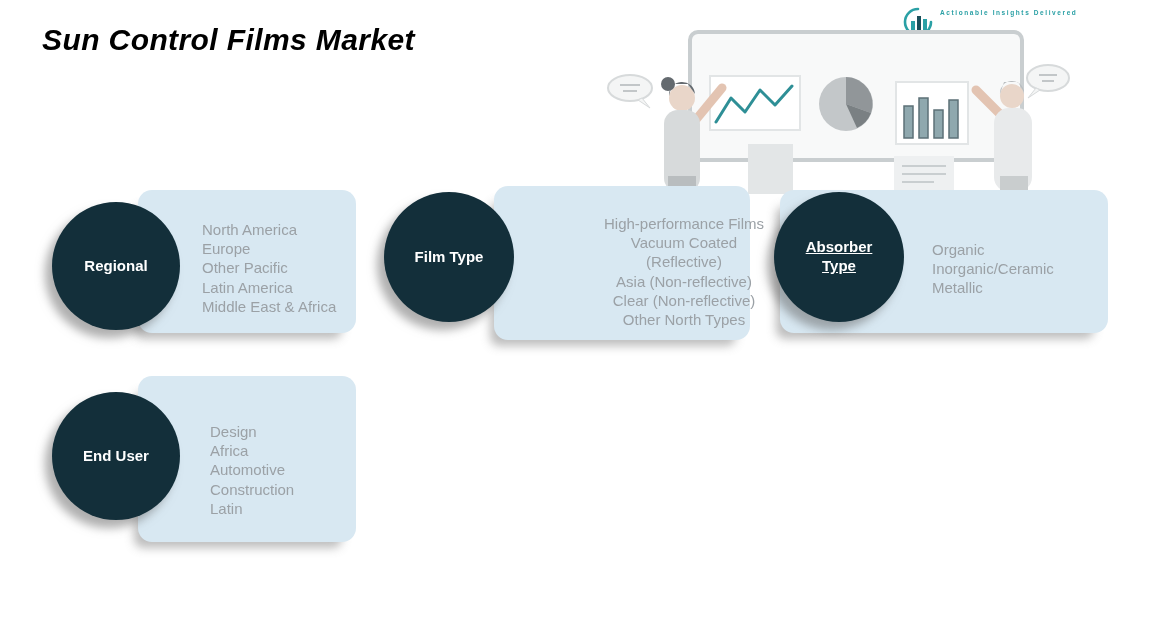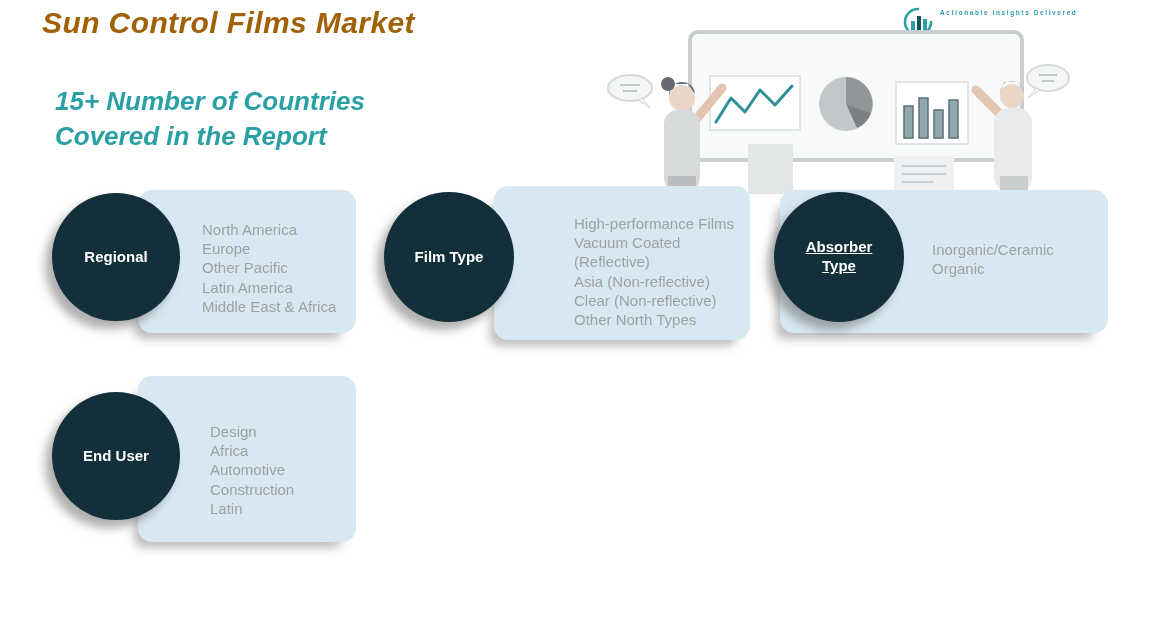--- a/index.html
+++ b/index.html
@@ -1,19 +1,19 @@
 <!DOCTYPE html>
 <html><head>
 <meta charset="utf-8">
 <style>
   html,body{margin:0;padding:0;background:#ffffff;font-family:"Liberation Sans",sans-serif;}
   .canvas{position:relative;width:1172px;height:617px;background:#ffffff;overflow:hidden;}
 
   
-  .page-title{position:absolute;left:42px;top:6px;font-size:30px;font-weight:bold;font-style:italic;color:#a16207;letter-spacing:.4px;}
+  .page-title{position:absolute;left:42px;top:23px;font-size:30px;font-weight:bold;font-style:italic;color:#000000;letter-spacing:.4px;}
   .logo{position:absolute;left:903px;top:7px;display:flex;align-items:flex-start;gap:7px;}
   .logo-text{display:flex;flex-direction:column;}
   .logo-brand{font-size:17px;line-height:19px;}
   .logo-brand .brand-primary{color:#2aa0a5;font-weight:600;}
   .logo-brand .brand-secondary{color:#44546a;font-weight:600;margin-left:4px;}
   .logo-tagline{font-size:6.5px;letter-spacing:1.6px;color:#2aa0a5;font-weight:bold;margin-top:2px;text-transform:none;}
 
   
   .subtitle{position:absolute;left:55px;top:84px;font-size:26px;font-weight:bold;font-style:italic;color:#2aa0a5;line-height:1.35;}
 
@@ -39,24 +39,20 @@
       <path d="M15 2 A13 13 0 1 0 28 15" fill="none" stroke="#2aa0a5" stroke-width="2.6" stroke-linecap="round"></path>
       <rect x="8" y="14" width="4" height="9" fill="#2aa0a5"></rect>
       <rect x="14" y="9" width="4" height="14" fill="#1b4f5a"></rect>
       <rect x="20" y="12" width="4" height="11" fill="#2aa0a5"></rect>
     </svg>
     <div class="logo-text">
       <div class="logo-tagline">Actionable Insights Delivered</div>
     </div>
   </div>
 
-  <div class="subtitle">
-    <div>15+ Number of Countries</div>
-    <div>Covered in the Report</div>
-  </div>
 
   <svg class="illustration" viewBox="0 0 478 172">
 
     <g>
       <ellipse cx="32" cy="62" rx="22" ry="13" fill="#f4f5f5" stroke="#d7dadb" stroke-width="2"></ellipse>
       <line x1="22" y1="59" x2="42" y2="59" stroke="#c2c6c8" stroke-width="2"></line>
       <line x1="25" y1="65" x2="39" y2="65" stroke="#c2c6c8" stroke-width="2"></line>
       <path d="M44 72 L52 82 L40 74 Z" fill="#f4f5f5" stroke="#d7dadb" stroke-width="1"></path>
     </g>
 
@@ -116,46 +112,47 @@
   <div>
     <div class="card-box" style="left:138px;top:190px;width:218px;height:143px;">
     </div>
     <div class="card-list" style="left:202px;top:220px;width:152px;">
         <div class="list-line">North America</div>
         <div class="list-line">Europe</div>
         <div class="list-line">Other Pacific</div>
         <div class="list-line">Latin America</div>
         <div class="list-line">Middle East &amp; Africa</div>
       </div>
-    <div class="card-circle" style="left:52px;top:193px;width:128px;height:128px;">
+    <div class="card-circle" style="left:52px;top:202px;width:128px;height:128px;">
       <span>Regional</span>
     </div>
   </div>
 
   <div>
     <div class="card-box" style="left:494px;top:186px;width:256px;height:154px;">
     </div>
-    <div class="card-list" style="left:574px;top:214px;width:172px;">
+    <div class="card-list" style="left:598px;top:214px;width:172px;text-align:center;">
         <div class="list-line">High-performance Films</div>
         <div class="list-line">Vacuum Coated (Reflective)</div>
         <div class="list-line">Asia (Non-reflective)</div>
         <div class="list-line">Clear (Non-reflective)</div>
         <div class="list-line">Other North Types</div>
       </div>
     <div class="card-circle" style="left:384px;top:192px;width:130px;height:130px;">
       <span>Film Type</span>
     </div>
   </div>
 
   <div>
     <div class="card-box" style="left:780px;top:190px;width:328px;height:143px;">
     </div>
     <div class="card-list" style="left:932px;top:240px;width:176px;">
+        <div class="list-line">Organic</div>
         <div class="list-line">Inorganic/Ceramic</div>
-        <div class="list-line">Organic</div>
+        <div class="list-line">Metallic</div>
       </div>
     <div class="card-circle" style="left:774px;top:192px;width:130px;height:130px;text-decoration:underline;">
       <span>Absorber Type</span>
     </div>
   </div>
 
   <div>
     <div class="card-box" style="left:138px;top:376px;width:218px;height:166px;">
     </div>
     <div class="card-list" style="left:210px;top:422px;width:142px;">

